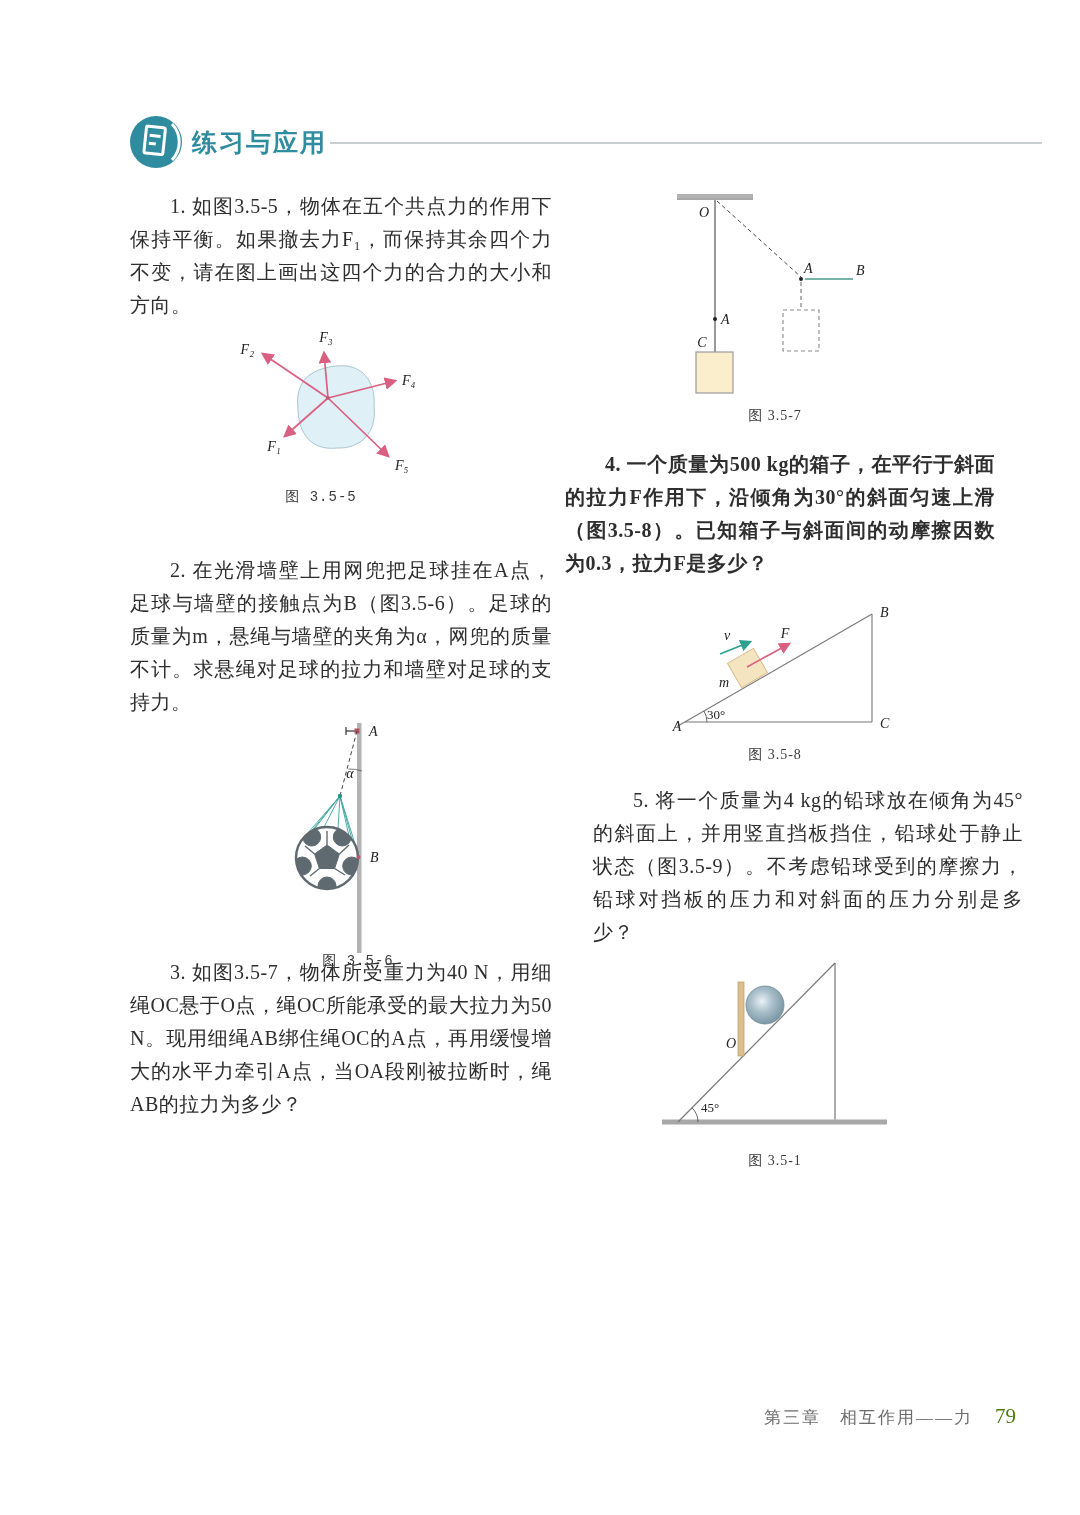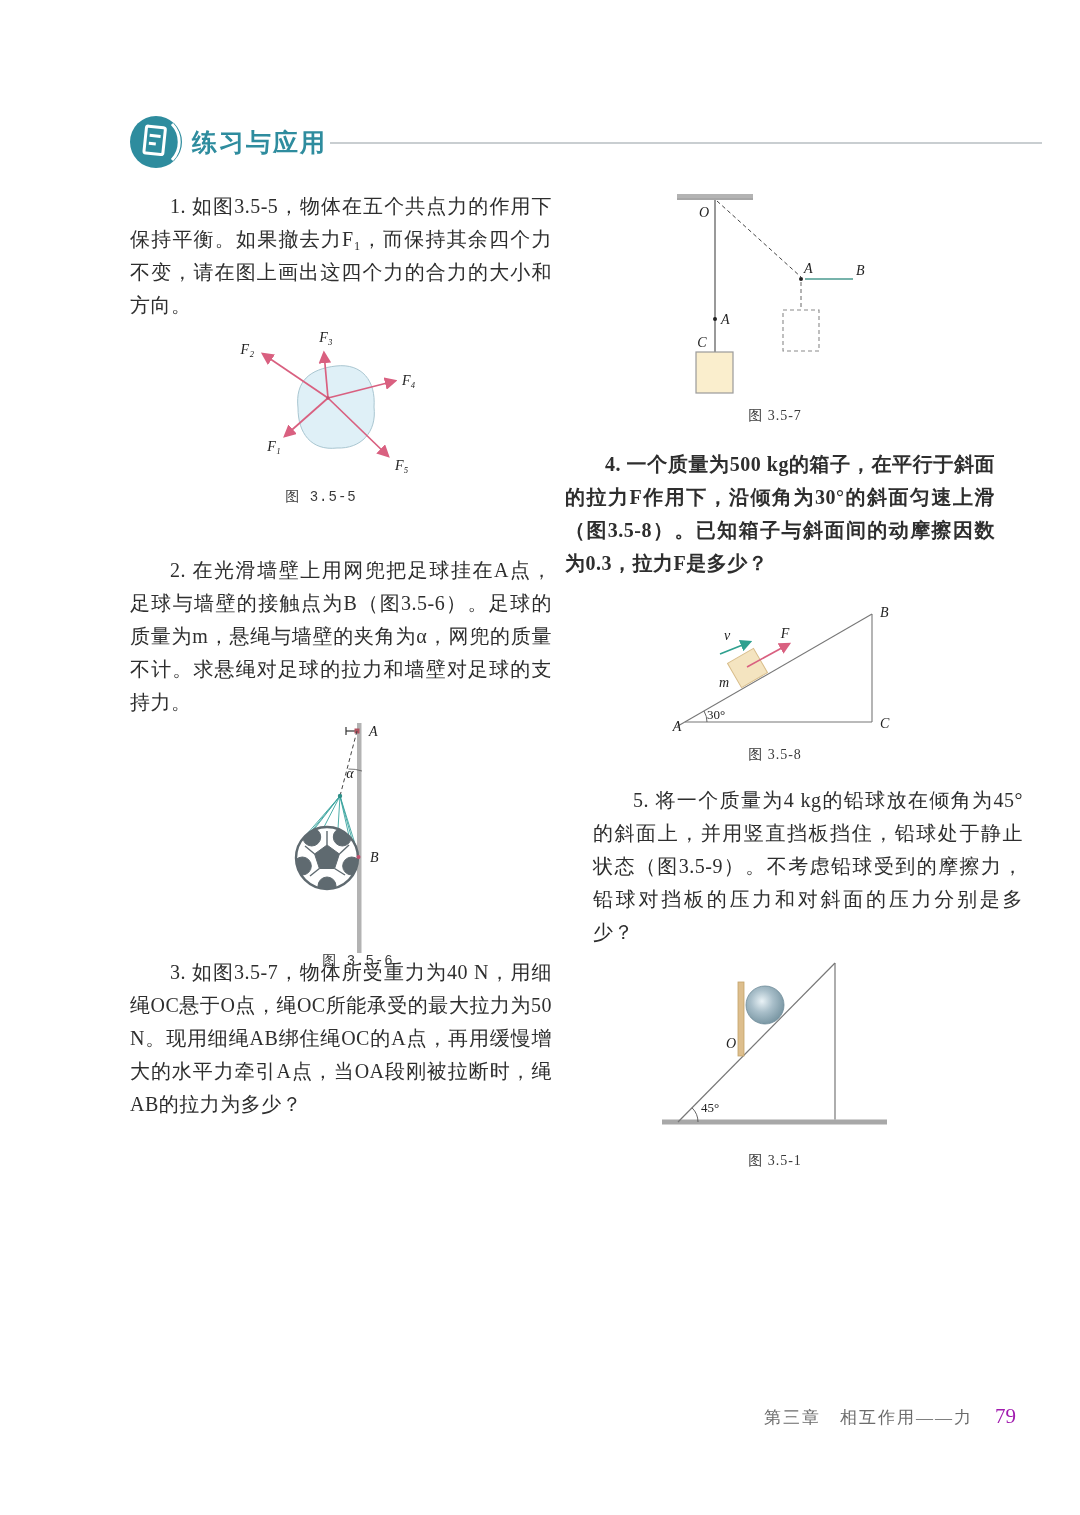--- a/index.html
+++ b/index.html
@@ -40,21 +40,21 @@
   .plain {
     font-family:"Liberation Serif","DejaVu Serif",serif;
     font-style:normal; font-size:13px; fill:#222;
   }
   
   .footer {
     position:absolute; top:1404px; right:64px;
     font-size:17px; color:#6b6b6b; letter-spacing:2px;
     display:flex; align-items:flex-end;
   }
-  .footer .pageno { font-size:21px; color:#a21caf; margin-left:22px; letter-spacing:0; }
+  .footer .pageno { font-size:21px; color:#4d7c0f; margin-left:22px; letter-spacing:0; }
 </style>
 </head>
 <body>
 
 <div>
 
   <svg style="left:128px; top:114px;" width="56" height="56" viewBox="0 0 56 56">
     <circle cx="28" cy="28" r="26" fill="#2e8c9e"></circle>
     <path d="M44 10 A 26 26 0 0 1 44 46" fill="none" stroke="#ffffff" stroke-width="3"></path>
     <g transform="rotate(6 28 28)">

